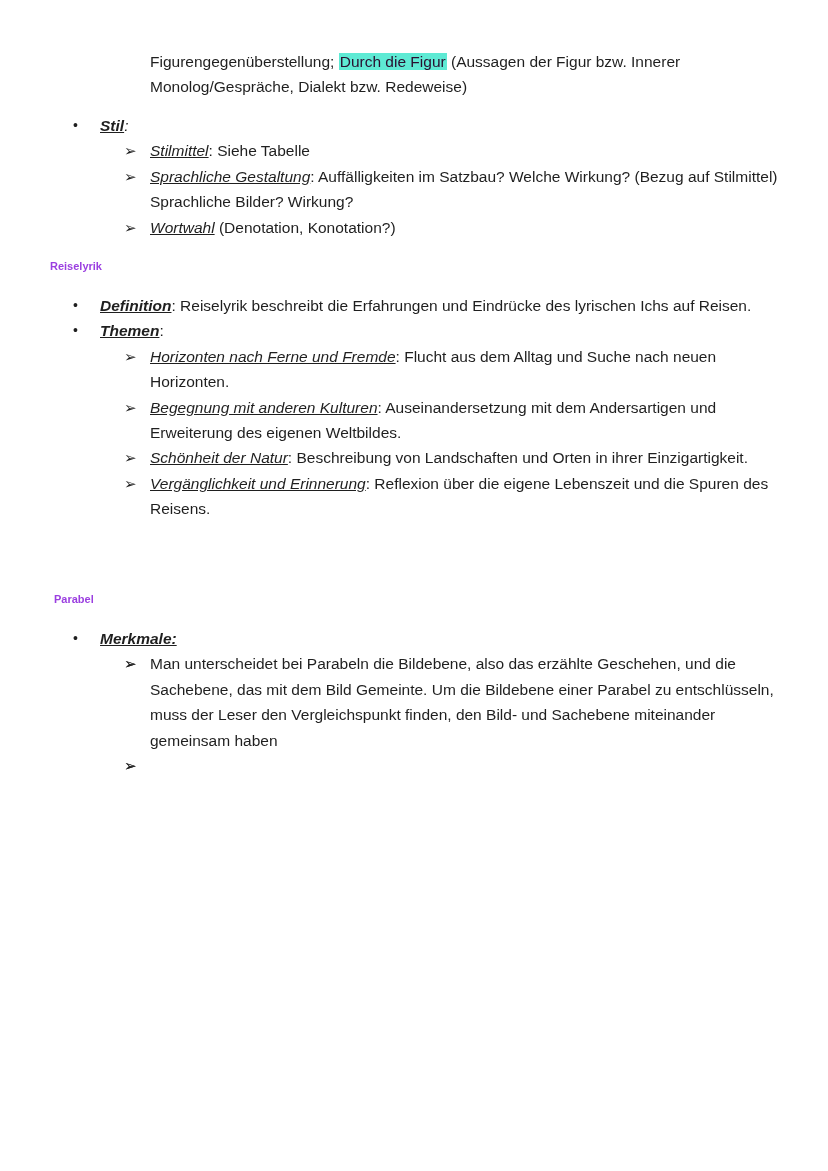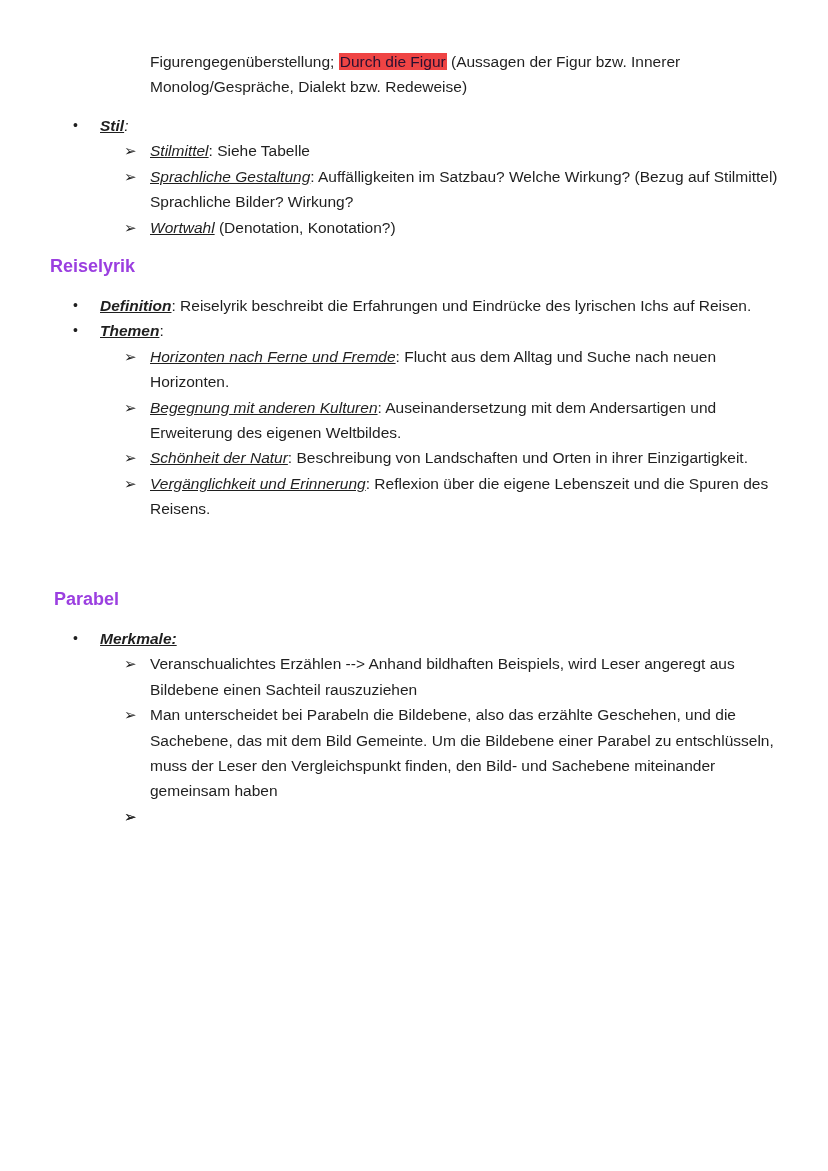--- a/index.html
+++ b/index.html
@@ -5,29 +5,29 @@
     html, body { margin: 0; padding: 0; background: #ffffff; }
     body {
       width: 828px; height: 1171px; position: relative; overflow: hidden;
       font-family: "Liberation Sans", sans-serif;
       color: #1f1f1f;
       font-size: 15.5px;
       line-height: 25.4px;
     }
     .page { position: absolute; left: 0; top: 0; width: 828px; height: 1171px; }
     .cont { position: absolute; left: 150px; top: 49px; width: 640px; }
-    .hl { background: #ef4444; color: #2a1030; padding: 0 1px; }
+    .hl { background: #5eead4; color: #2a1030; padding: 0 1px; }
     .block { position: absolute; left: 0; width: 828px; }
     .l0 { position: relative; padding-left: 100px; width: 680px; }
     .l0 > .bul { position: absolute; left: 73px; top: 0; font-size: 14px; }
     .l1 { position: relative; padding-left: 150px; width: 635px; }
     .l1 > .arr { position: absolute; left: 124px; top: 0; font-size: 15px; }
     .kw { font-weight: bold; font-style: italic; text-decoration: underline; text-align: center; }
     .u { text-decoration: underline; font-style: italic; }
-    .heading { position: absolute; color: #9b3fe0; font-weight: bold; font-size: 18px; }
+    .heading { position: absolute; color: #9b3fe0; font-weight: bold; font-size: 11px; }
   </style>
 </head>
 <body>
 
 <div class="page">
 
   <div class="cont"><span>Figurengegenüberstellung; </span><span class="hl">Durch die Figur</span><span> (Aussagen der Figur bzw. Innerer Monolog/Gespräche, Dialekt bzw. Redeweise)</span></div>
 
   <div class="block" style="top:113px;">
     <div class="l0">
@@ -79,21 +79,20 @@
 
   <div class="heading" style="left:54px; top:587px;">Parabel</div>
 
   <div class="block" style="top:626px;">
     <div class="l0">
       <span class="bul">•</span>
       <span class="kw">Merkmale:</span>
     </div>
     <div class="l1">
       <span class="arr">➢</span>
-      <span>Veranschualichtes Erzählen --&gt; Anhand bildhaften Beispiels, wird Leser angeregt aus Bildebene einen Sachteil rauszuziehen</span>
     </div>
     <div class="l1">
       <span class="arr">➢</span>
       <span>Man unterscheidet bei Parabeln die Bildebene, also das erzählte Geschehen, und die Sachebene, das mit dem Bild Gemeinte. Um die Bildebene einer Parabel zu entschlüsseln, muss der Leser den Vergleichspunkt finden, den Bild- und Sachebene miteinander gemeinsam haben</span>
     </div>
     <div class="l1">
       <span class="arr">➢</span>
     </div>
     <div class="l1">
       <span class="arr">➢</span>

